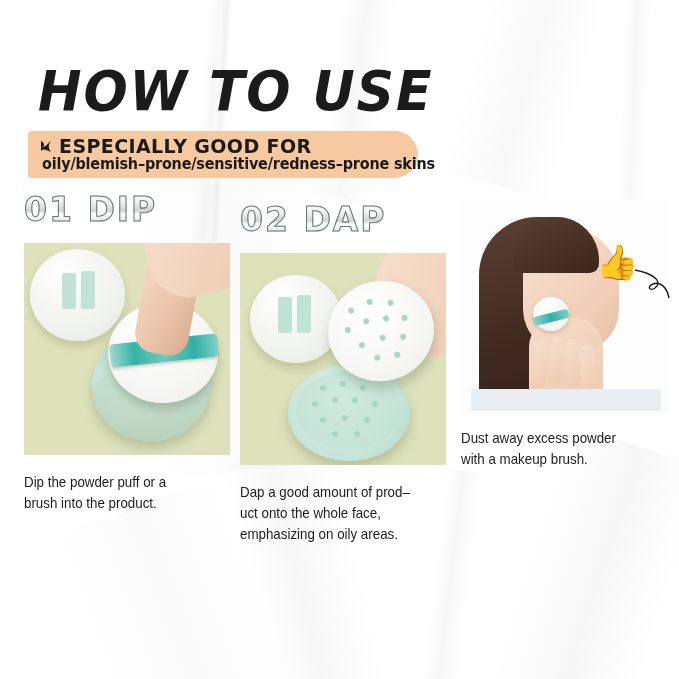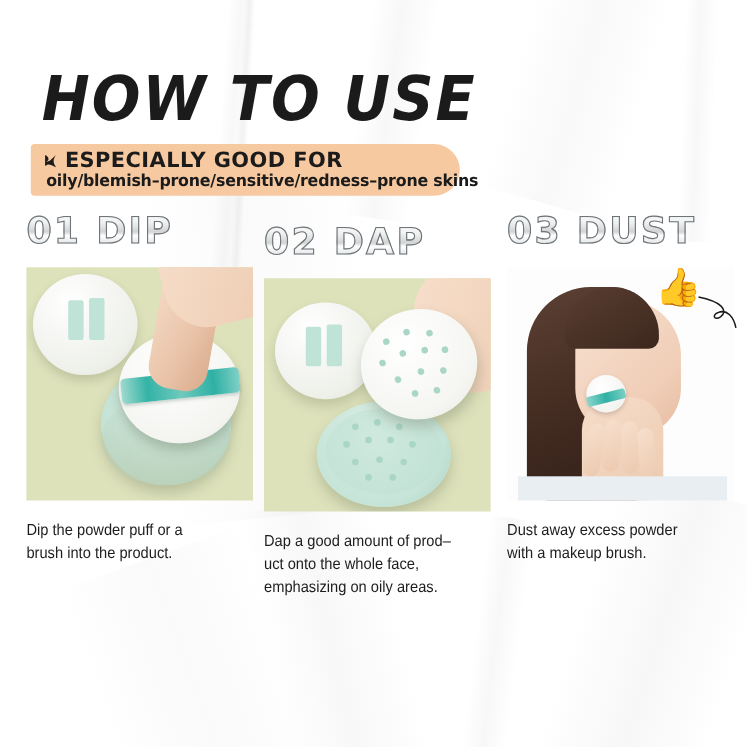--- a/index.html
+++ b/index.html
@@ -220,21 +220,20 @@
       <span class="dot" style="left:40px;top:72px"></span>
         <span class="dot" style="left:60px;top:74px"></span>
     </div>
   </div>
   <div class="caption">Dap a good amount of prod–
 uct onto the whole face,
 emphasizing on oily areas.</div>
 </div>
 
 <div class="col col3">
-  <div class="step-head">03 DUST</div>
   <div class="photo p-bg-white">
     <div class="hair3"></div>
     <div class="face3"></div>
     <div class="hair3b"></div>
     <div class="neck3"></div>
     <div class="hand3">
       <span class="finger3" style="left:4px;top:24px;transform:rotate(10deg)"></span>
       <span class="finger3" style="left:20px;top:20px;transform:rotate(6deg)"></span>
       <span class="finger3" style="left:36px;top:22px;transform:rotate(0deg)"></span>
       <span class="finger3" style="left:52px;top:28px;transform:rotate(-6deg)"></span>

